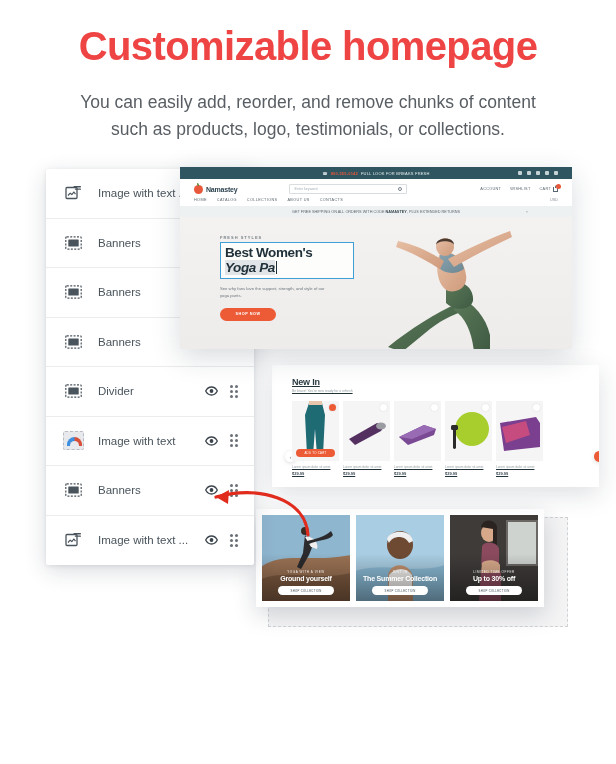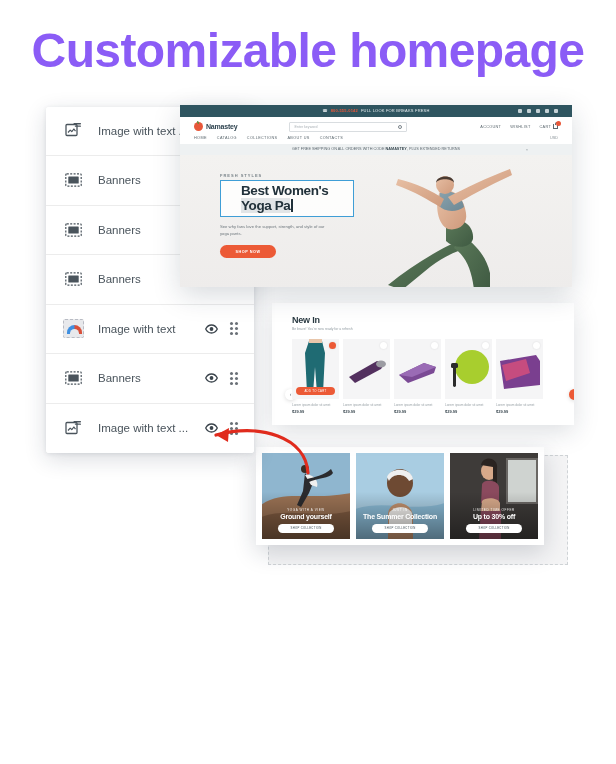--- a/index.html
+++ b/index.html
@@ -8,24 +8,24 @@
     font-family: "Liberation Sans", sans-serif;
     background: #ffffff;
     color: #22333b;
     overflow: hidden;
     position: relative;
   }
 
   
   .hero-copy { padding: 22px 30px 0; text-align: center; }
   .headline {
-    font-size: 48px;
+    font-size: 40px;
     line-height: 1.22;
     font-weight: 700;
-    color: #8b5cf6;
+    color: #ef4444;
     letter-spacing: -0.6px;
   }
   .subhead {
     margin-top: 18px;
     font-size: 17.5px;
     line-height: 1.55;
     color: #585e63;
     font-weight: 400;
     padding: 0 40px;
   }
@@ -148,41 +148,41 @@
   .yogi {
     position: absolute; right: 22px; bottom: 0; width: 210px; height: 135px;
   }
   .hero-card {
     position: absolute; left: 40px; top: 18px; width: 134px;
   }
   .eyebrow { font-size: 4px; letter-spacing: 1px; color: #7a848a; font-weight: 700; margin-bottom: 2px;}
   .hero-edit {
     border: 1.4px solid #3f9ed6;
     background: rgba(255,255,255,0.82);
-    padding: 2px 20px 3px;
+    padding: 2px 4px 3px;
     position: relative;
   }
   .hero-edit .line {
     font-size: 13.5px; line-height: 1.12; font-weight: 700; color: #21313a; letter-spacing: -.4px;
   }
-  .hero-edit .line2 { position: relative; display: inline-block; background: #e2e5e7; }
+  .hero-edit .line2 { position: relative; display: inline-block; background: #e2e5e7; font-style: italic; }
   .caret { display:inline-block; width:1.5px; height: 13px; background:#20303a; vertical-align:-2px; margin-left:1px; }
   .hero-desc { font-size: 4.2px; line-height: 1.7; color: #6d767c; margin-top: 6px; width: 112px; }
   .shop-btn {
     margin-top: 8px; width: 56px; height: 13px; border-radius: 8px; background: #ec5a36;
     display: flex; align-items: center; justify-content: center;
     font-size: 3.8px; color: #fff; letter-spacing: .5px; font-weight: 700;
   }
 
   
   .newin {
-    position: absolute; left: 272px; top: 200px; width: 302px; height: 122px;
+    position: absolute; left: 272px; top: 200px; width: 327px; height: 122px;
     background: #ffffff;
     box-shadow: 0 7px 24px rgba(25,40,60,0.15);
-    z-index: 4; overflow: hidden;
+    z-index: 4; overflow: hidden; text-decoration: underline;
   }
   .newin .inner { padding: 12px 0 0 20px; }
   .newin h3 { font-size: 9px; color: #2a3a42; font-weight: 700; letter-spacing:-.2px;}
   .newin .sub { font-size: 3.4px; color: #96a0a6; margin-top: 2px; }
   .prod-strip { display: flex; gap: 4px; margin-top: 8px; position: relative; }
   .pcard { width: 47px; }
   .pimg { width: 47px; height: 60px; background:#f3f3f4; position: relative; overflow:hidden; }
   .pfav { position:absolute; top:3px; right:3px; width:7px; height:7px; border-radius:50%; background:#fff; box-shadow:0 0 2px rgba(0,0,0,.12);}
   .pfav.on { background:#ec5a36; }
   .addcart { position:absolute; left:4px; right:4px; bottom:4px; height:8px; border-radius:5px; background:#ec5a36; color:#fff; font-size:2.8px; display:flex; align-items:center; justify-content:center; letter-spacing:.3px;}
@@ -211,20 +211,25 @@
   
   .arrow-svg { position: absolute; left: 190px; top: 318px; z-index: 9; }
 </style>
 </head>
 <body>
 
 <div class="hero-copy">
   <h1 class="headline">
     <span>Customizable homepage</span><br>
   </h1>
+  <p class="subhead">
+    <span>You can easily add, reorder, and remove</span>
+    <span>chunks of content such as products, logo,</span>
+    <span>testimonials, or collections.</span>
+  </p>
 </div>
 
 <div class="stage">
 
   <div class="section-panel">
 
     <div class="srow">
       <span class="sicon">
         <svg width="16" height="15" viewBox="0 0 16 15">
             <rect x="1" y="1.5" width="11" height="11" rx="1" fill="none" stroke="#4a545c" stroke-width="1.3"></rect>
@@ -259,20 +264,45 @@
     <div class="srow">
       <span class="sicon">
         <svg width="17" height="14" viewBox="0 0 17 14">
             <rect x=".8" y=".8" width="15.4" height="12.4" rx="1" fill="none" stroke="#4a545c" stroke-width="1.2" stroke-dasharray="2 1.4"></rect>
             <rect x="3.3" y="3.5" width="10.4" height="7" rx=".6" fill="#4a545c"></rect>
           </svg>
       </span>
       <span class="slabel">Banners</span>
     </div>
 
+    <div class="srow">
+      <span class="sicon">
+        <svg width="17" height="14" viewBox="0 0 17 14">
+            <rect x=".8" y=".8" width="15.4" height="12.4" rx="1" fill="none" stroke="#4a545c" stroke-width="1.2" stroke-dasharray="2 1.4"></rect>
+            <rect x="3.3" y="3.5" width="10.4" height="7" rx=".6" fill="#4a545c"></rect>
+          </svg>
+      </span>
+      <span class="slabel">Divider</span>
+      <span class="eye">
+        <svg width="13" height="10" viewBox="0 0 13 10">
+            <path d="M6.5 1C3.4 1 1.2 4 .7 5c.5 1 2.7 4 5.8 4s5.3-3 5.8-4c-.5-1-2.7-4-5.8-4z" fill="none" stroke="#3b444c" stroke-width="1.3"></path>
+            <circle cx="6.5" cy="5" r="1.9" fill="#3b444c"></circle>
+          </svg>
+      </span>
+      <span class="grip">
+        <span class="grip-dots">
+            <i></i>
+            <i></i>
+            <i></i>
+            <i></i>
+            <i></i>
+            <i></i>
+          </span>
+      </span>
+    </div>
 
     <div class="srow">
       <span class="sicon">
         <span class="thumb-icon"></span>
       </span>
       <span class="slabel">Image with text</span>
       <span class="eye">
         <svg width="13" height="10" viewBox="0 0 13 10">
             <path d="M6.5 1C3.4 1 1.2 4 .7 5c.5 1 2.7 4 5.8 4s5.3-3 5.8-4c-.5-1-2.7-4-5.8-4z" fill="none" stroke="#3b444c" stroke-width="1.3"></path>
             <circle cx="6.5" cy="5" r="1.9" fill="#3b444c"></circle>

